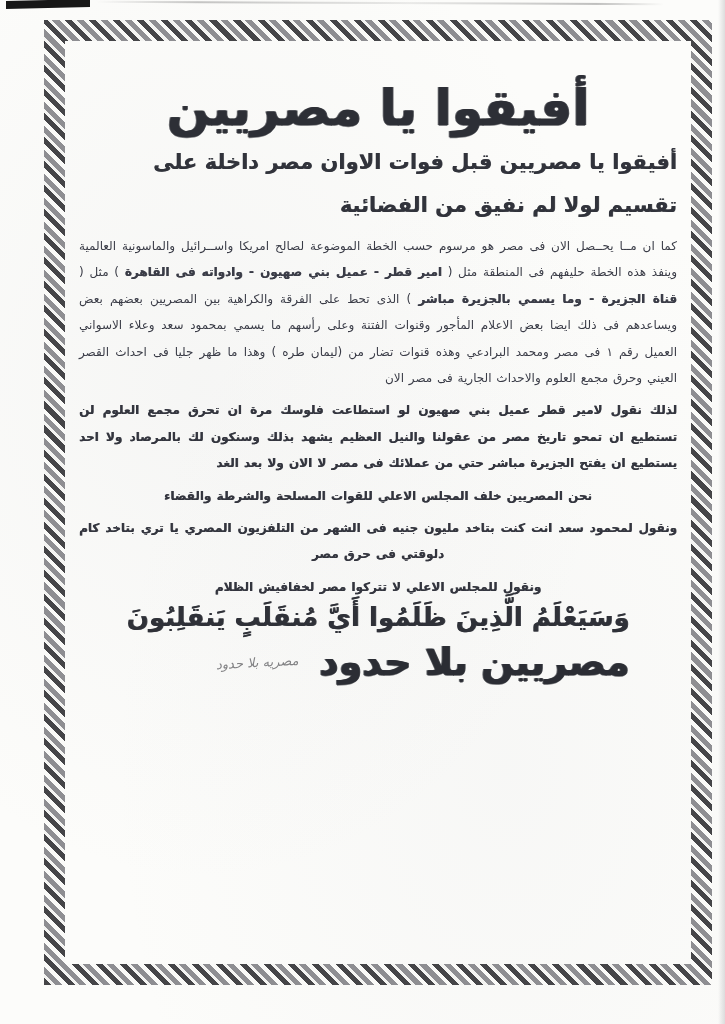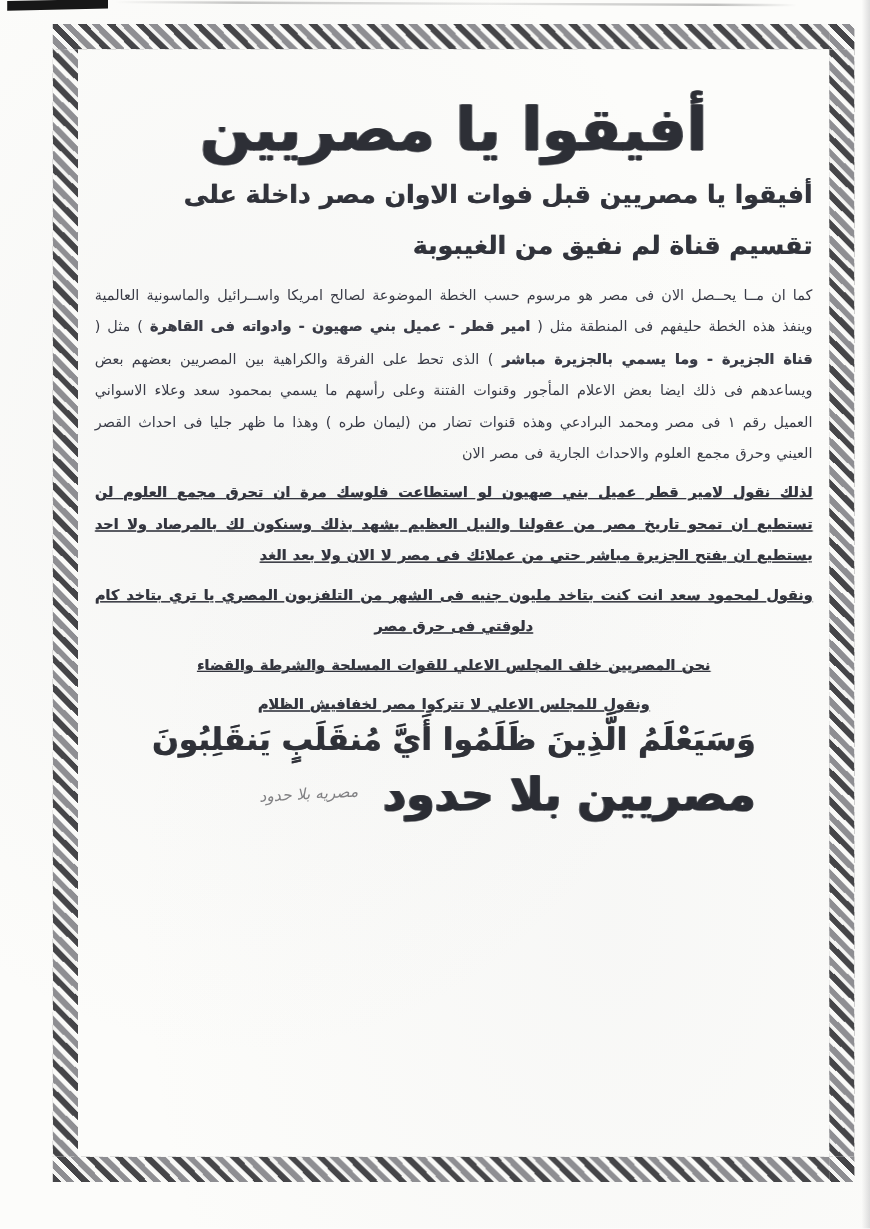--- a/index.html
+++ b/index.html
@@ -59,21 +59,20 @@
     font-size:12px;
     line-height:2.2;
     text-align:justify;
     word-spacing:1px;
     color:#3a3c47;
   }
   .bold{
     font-weight:bold;
     color:#33353e;
     text-shadow:.4px 0 0 rgba(51,53,62,.8);
-    text-decoration:underline;
   }
   .b{font-weight:bold;text-shadow:.4px 0 0 rgba(51,53,62,.8);}
   .center-last{text-align:justify;text-align-last:center;}
   .centered{text-align:center;}
   .verse{
     margin-top:2px;
     text-align:center;
     font-size:26px;
     font-weight:bold;
     color:#2f3138;
@@ -113,29 +112,29 @@
   <div class="artifact-bar"></div>
   <div class="artifact-line"></div>
   <div class="artifact-right"></div>
 
   <div class="frame">
     <div class="content">
 
       <h1 class="title">أفيقوا يا مصريين</h1>
 
       <div class="subtitle">أفيقوا يا مصريين قبل فوات الاوان  مصر داخلة على</div>
-      <div class="subtitle">تقسيم قناة لم نفيق من الغيبوبة</div>
+      <div class="subtitle">تقسيم لولا لم نفيق من الفضائية</div>
 
       <p class="body"><span>كما ان مــا يحــصل الان فى مصر هو مرسوم حسب الخطة الموضوعة لصالح امريكا واســرائيل والماسونية العالمية وينفذ هذه الخطة حليفهم فى المنطقة مثل ( </span><span class="b">امير قطر - عميل بني صهيون - وادواته فى القاهرة</span><span> ) مثل ( </span><span class="b">قناة الجزيرة - وما يسمي بالجزيرة مباشر</span><span> ) الذى تحط على الفرقة والكراهية بين المصريين بعضهم بعض ويساعدهم فى ذلك ايضا بعض الاعلام المأجور وقنوات الفتنة وعلى رأسهم ما يسمي بمحمود سعد وعلاء الاسواني العميل رقم ١ فى مصر ومحمد البرادعي وهذه قنوات تضار من (ليمان طره ) وهذا ما ظهر جليا فى احداث القصر العيني وحرق مجمع العلوم والاحداث الجارية فى مصر الان</span></p>
 
       <p class="body bold">لذلك نقول لامير قطر عميل بني صهيون لو استطاعت فلوسك مرة ان تحرق مجمع العلوم لن تستطيع ان تمحو تاريخ مصر من عقولنا والنيل العظيم يشهد بذلك وسنكون لك بالمرصاد ولا احد يستطيع ان يفتح الجزيرة مباشر حتي من عملائك فى مصر لا الان ولا بعد الغد</p>
 
 
+      <p class="body bold centered">نحن المصريين خلف المجلس الاعلي للقوات المسلحة والشرطة والقضاء</p>
       <p class="body bold center-last">ونقول لمحمود سعد انت كنت بتاخد مليون جنيه فى الشهر من التلفزيون المصري يا تري بتاخد كام دلوقتي فى حرق مصر</p>
-      <p class="body bold centered">نحن المصريين خلف المجلس الاعلي للقوات المسلحة والشرطة والقضاء</p>
       <p class="body bold centered">ونقول للمجلس الاعلي لا تتركوا مصر لخفافيش الظلام</p>
 
       <div class="verse">وَسَيَعْلَمُ الَّذِينَ ظَلَمُوا أَيَّ مُنقَلَبٍ يَنقَلِبُونَ</div>
 
       <div class="sig-row">
         <div class="signature">مصريين بلا حدود</div>
         <div class="handwriting">مصريه بلا حدود</div>
       </div>
 
     </div>

